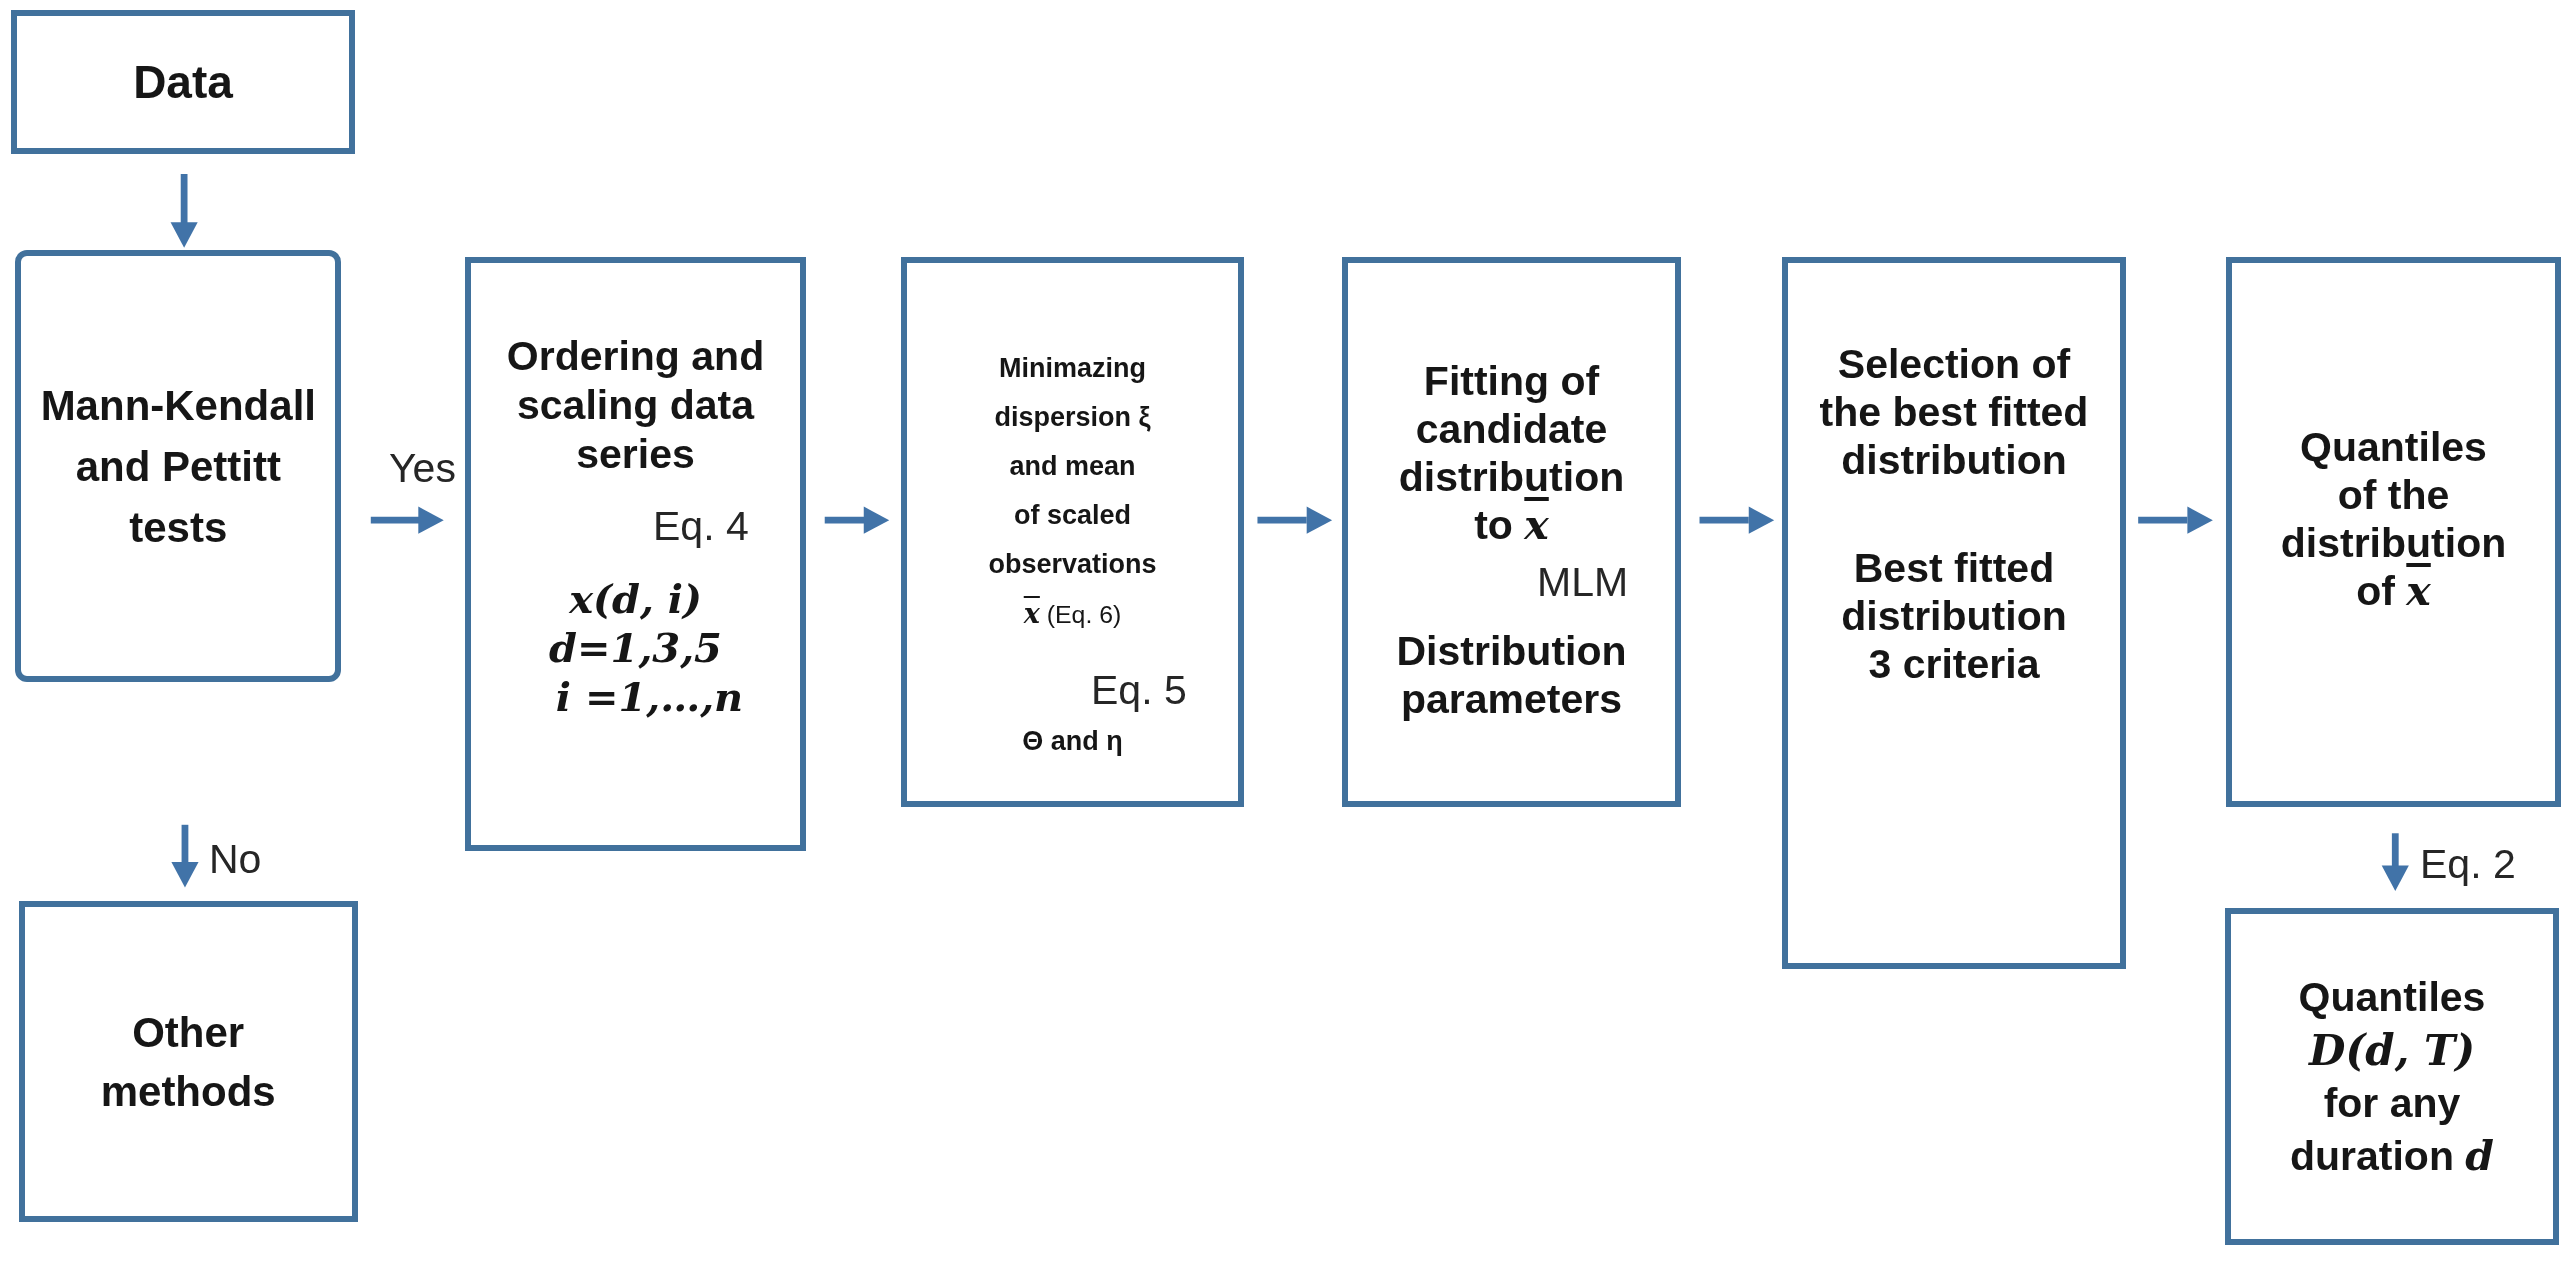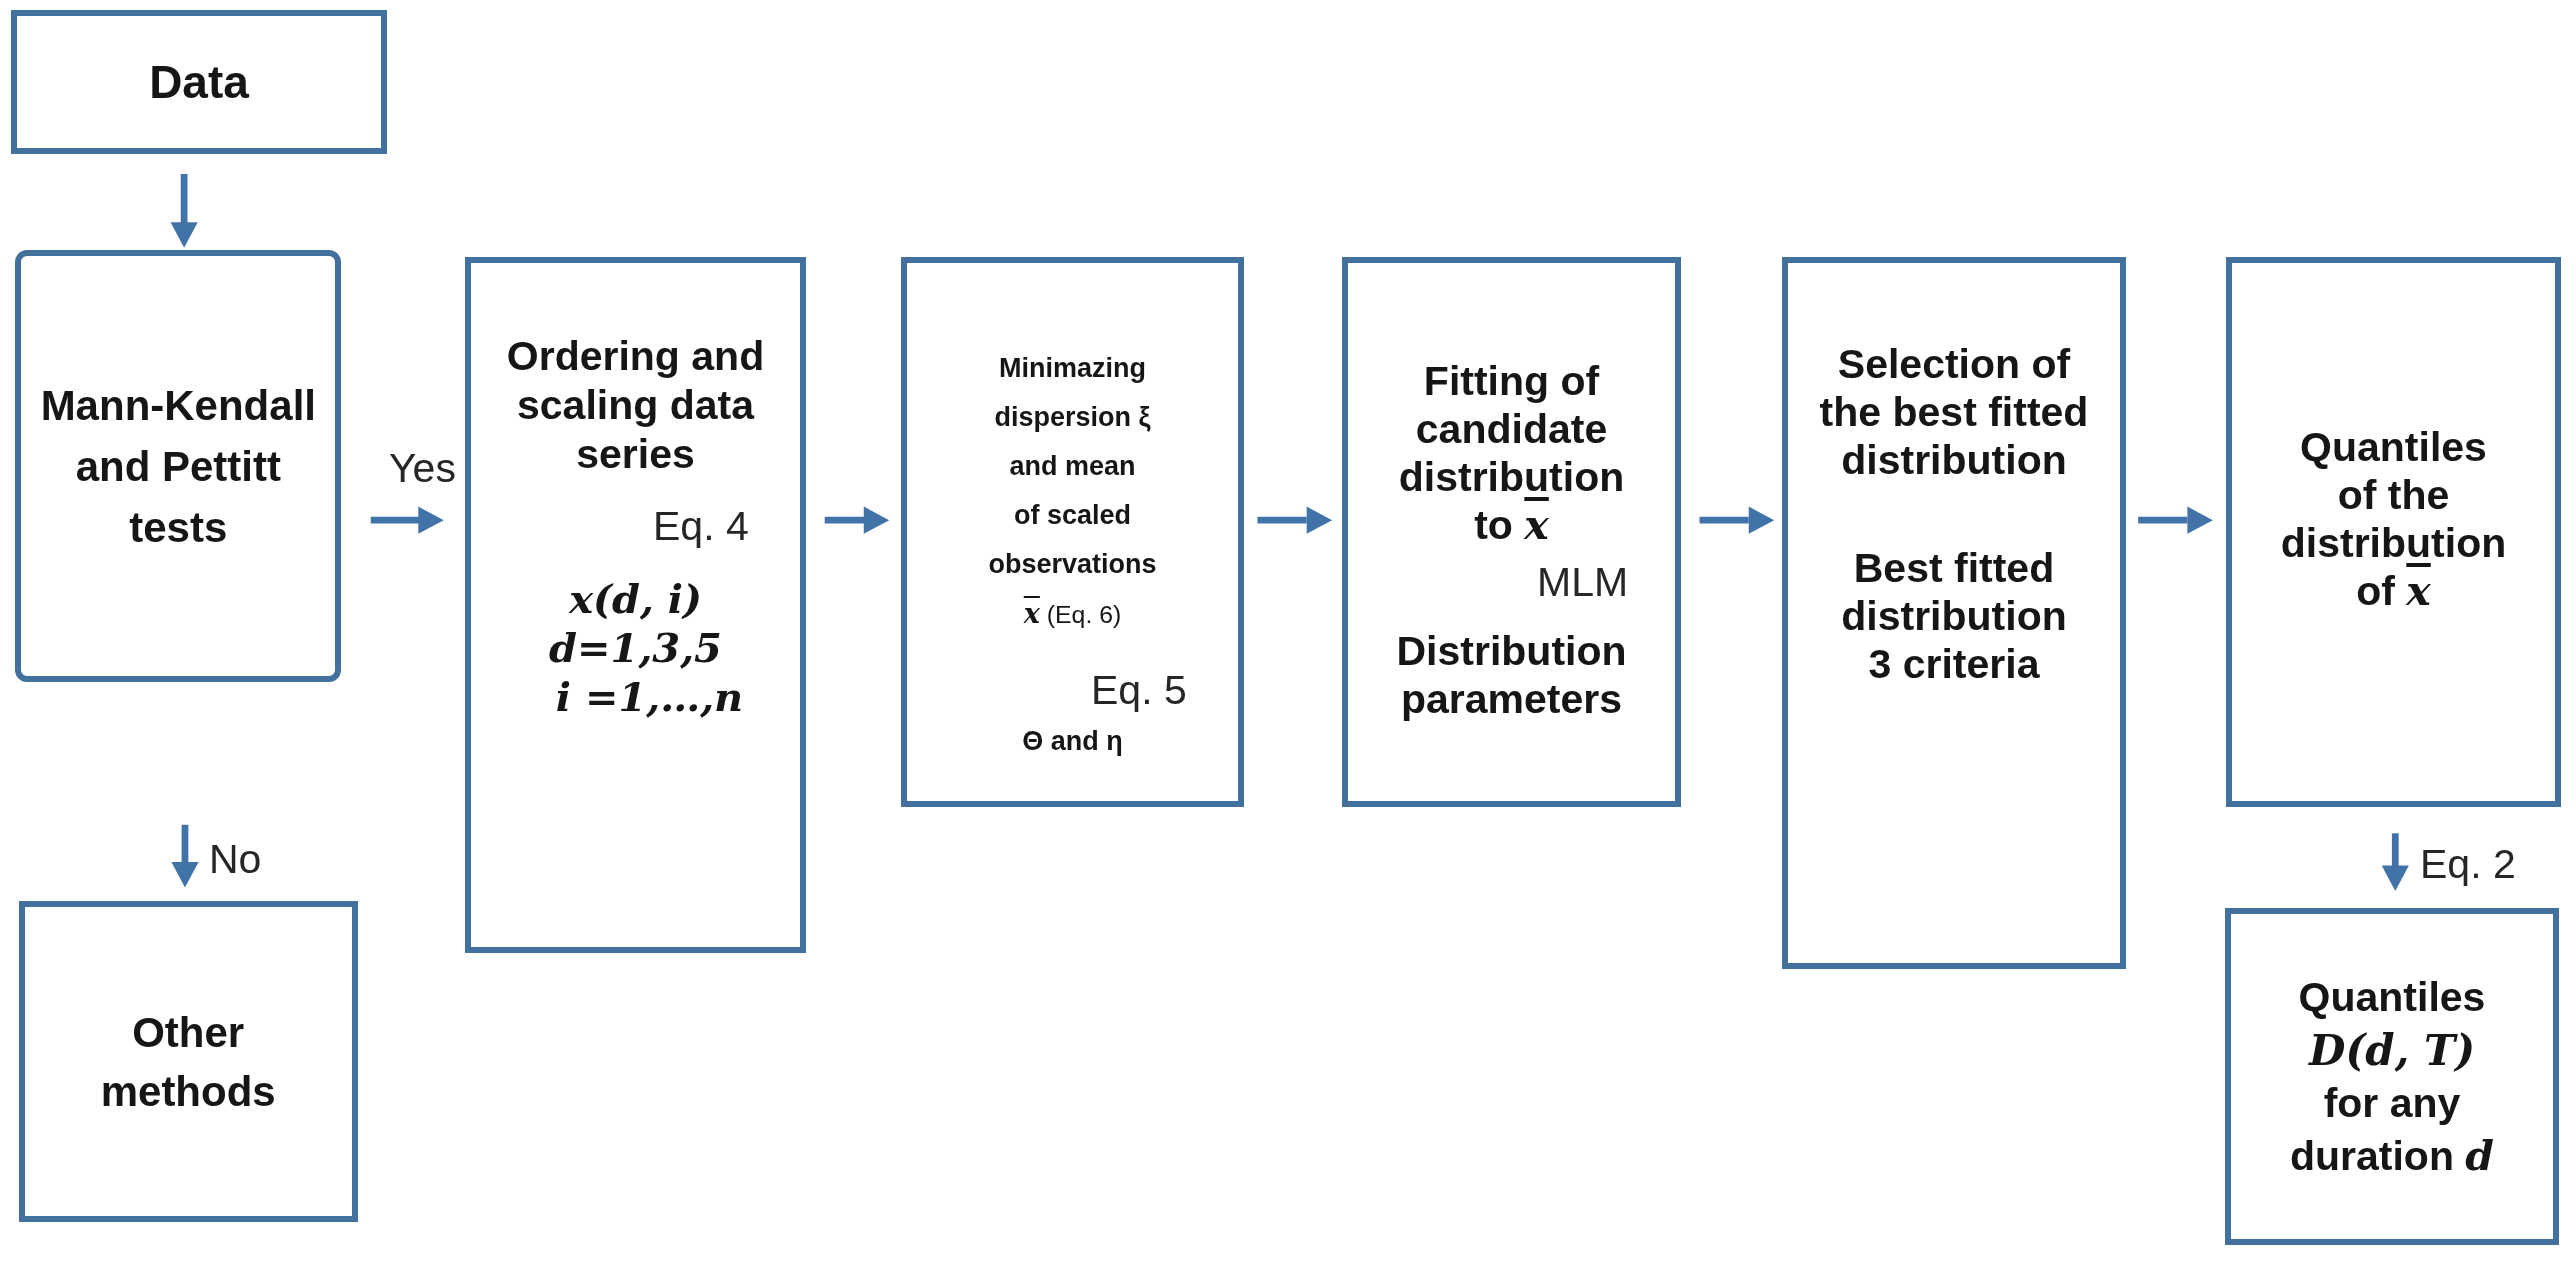--- a/index.html
+++ b/index.html
@@ -76,31 +76,31 @@
     <g>
       <line class="arrow-line" x1="1782" y1="655" x2="1782" y2="697"></line>
       <polygon class="arrow-head" points="1782,725 1766,695 1798,695"></polygon>
     </g>
     <g>
       <line class="arrow-line" x1="2302" y1="568" x2="2302" y2="612"></line>
       <polygon class="arrow-head" points="2302,640 2286,610 2318,610"></polygon>
     </g>
   </svg>
 
-  <div class="box vcenter" style="left:11px;top:10.2px;width:376px;height:144px;font-size:46px;">
+  <div class="box vcenter" style="left:11px;top:10.2px;width:344px;height:144px;font-size:46px;">
     <div class="line">Data</div>
   </div>
 
   <div class="box vcenter" style="left:15.3px;top:250px;width:326px;height:432px;font-size:42px;line-height:61px;border-radius:12px;">
     <div class="line">Mann-Kendall</div>
     <div class="line">and Pettitt</div>
     <div class="line">tests</div>
   </div>
 
-  <div class="box" style="left:465px;top:257px;width:341px;height:696px;padding-top:69px;font-size:41px;line-height:49px;">
+  <div class="box" style="left:465px;top:257px;width:341px;height:594px;padding-top:69px;font-size:41px;line-height:49px;">
     <div class="line">Ordering and</div>
     <div class="line">scaling data</div>
     <div class="line">series</div>
     <div class="spacer" style="height:95px"></div>
     <div class="line serif" style="font-size:40px;">x(d, i)</div>
     <div class="line serif" style="font-size:40px;">d=1,3,5</div>
     <div class="line serif" style="font-size:40px;margin-left:28px;">i =1,…,n</div>
   </div>
 
   <div class="box" style="left:901px;top:257px;width:343px;height:550px;padding-top:81px;font-size:27px;line-height:49px;">

